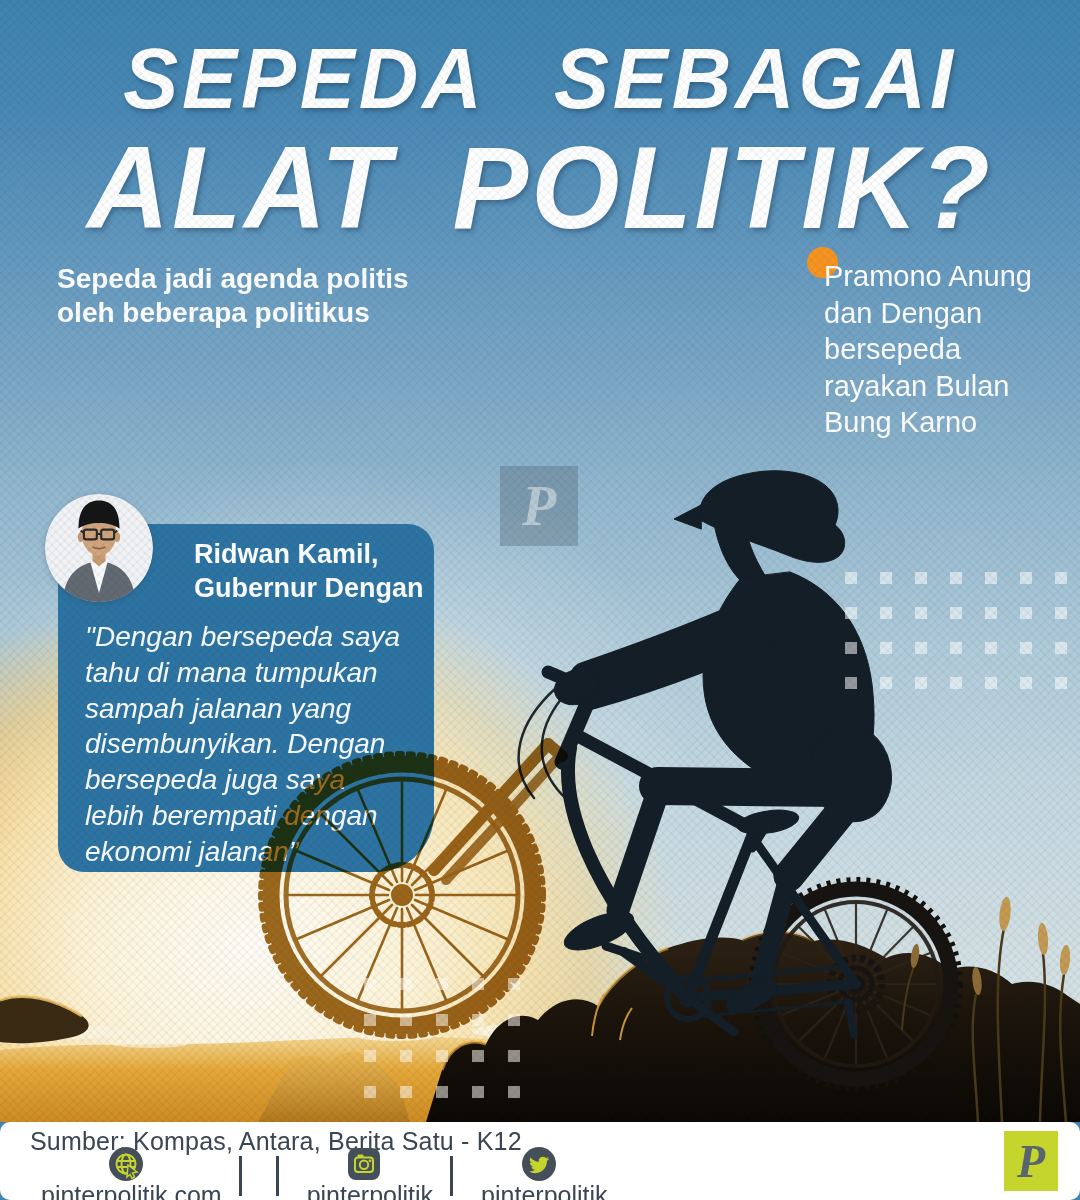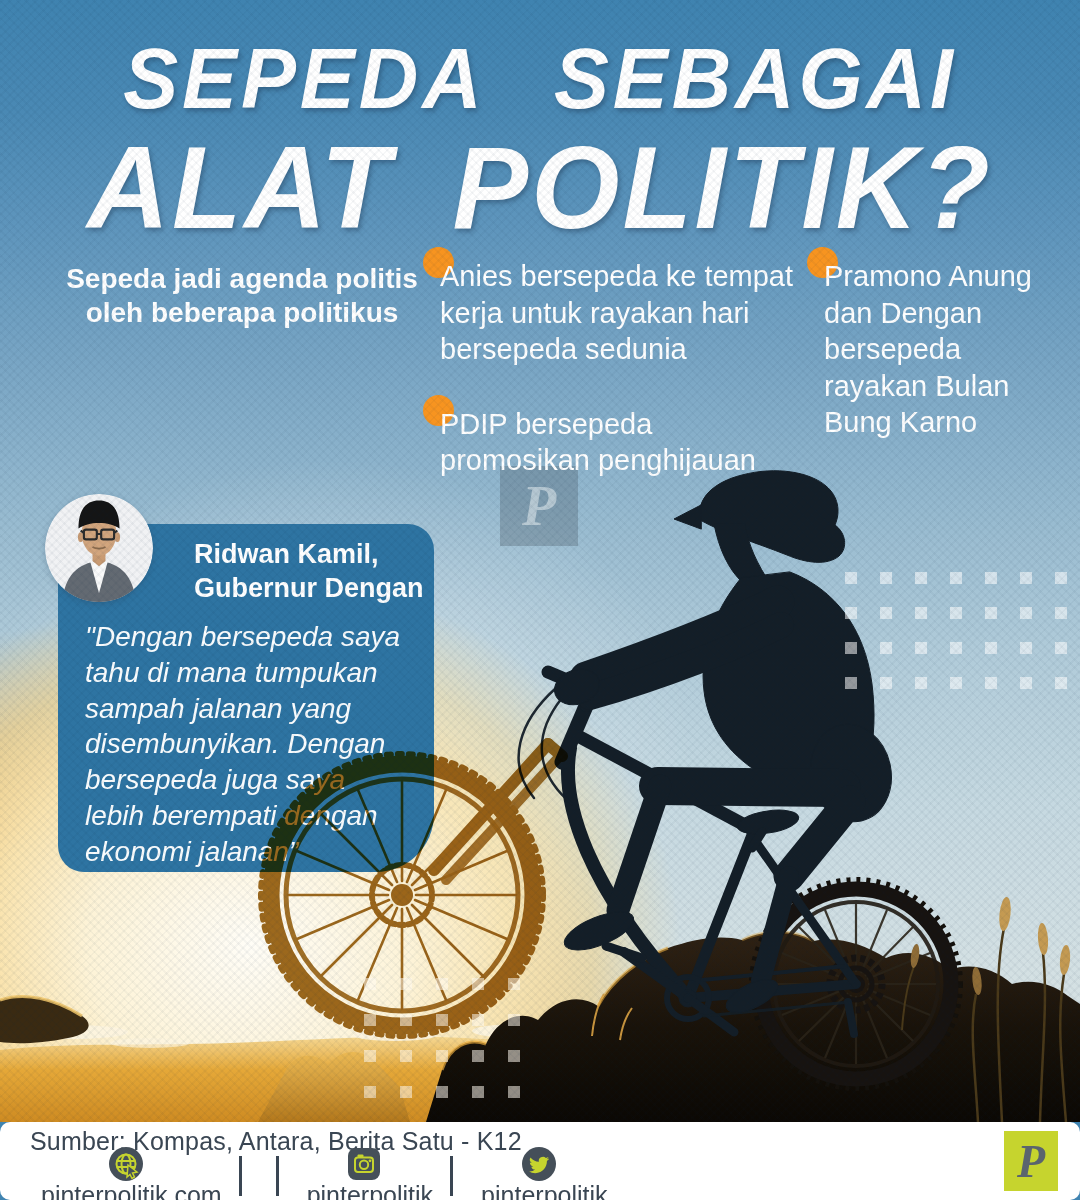--- a/index.html
+++ b/index.html
@@ -24,21 +24,21 @@
          text-shadow:2px 3px 5px rgba(22,48,74,.4);}
   .title .l1{font-size:85px;line-height:1.0;letter-spacing:4px;word-spacing:46px;}
   .title .l2{font-size:117px;line-height:1.0;letter-spacing:3px;word-spacing:26px;margin-top:8px;}
 
   
   .col{position:absolute;color:#fff;z-index:40;font-size:29px;line-height:1.26;}
   .pre{white-space:pre-line;}
   .col-left{left:57px;top:262px;width:370px;}
   .col-mid{left:440px;top:258px;width:370px;}
   .col-right{left:824px;top:258px;width:215px;}
-  .col-heading{font-weight:700;font-size:28px;line-height:1.22;margin-bottom:34px;text-align:center;}
+  .col-heading{font-weight:700;font-size:28px;line-height:1.22;margin-bottom:34px;}
   .bullet-item{position:relative;z-index:0;margin-bottom:38px;}
   .bullet-item::before{content:'';position:absolute;left:-17px;top:-11px;width:31px;height:31px;
       border-radius:50%;background:var(--accent-orange,#F79420);z-index:-1;}
 
   
   .quote-card{position:absolute;left:58px;top:524px;width:376px;height:348px;z-index:10;
       background:var(--quote-box-blue,#2E74A2);border-radius:26px 26px 58px 26px;color:#fff;}
   .speaker{position:absolute;left:124px;top:13px;font-weight:700;font-size:27px;line-height:1.26;margin-left:12px;}
   .quote-text{position:absolute;left:27px;top:95px;width:336px;font-style:italic;
       font-size:28px;line-height:1.28;color:#FBFDFE;}
@@ -85,27 +85,20 @@
   <div class="watermark">P</div>
 
   <div class="title">
     <div class="l1">SEPEDA SEBAGAI</div>
     <div class="l2">ALAT POLITIK?</div>
   </div>
 
   <div class="col col-left">
     <div class="col-heading pre">Sepeda jadi agenda politis
 oleh beberapa politikus</div>
-  </div>
-  <div class="col col-mid">
-    <div class="bullet-item pre">Anies bersepeda ke tempat
-kerja untuk rayakan hari
-bersepeda sedunia</div>
-    <div class="bullet-item pre">PDIP bersepeda
-promosikan penghijauan</div>
   </div>
   <div class="col col-right">
     <div class="bullet-item pre">Pramono Anung
 dan Dengan
 bersepeda
 rayakan Bulan
 Bung Karno</div>
   </div>
 
   <div class="quote-card">

